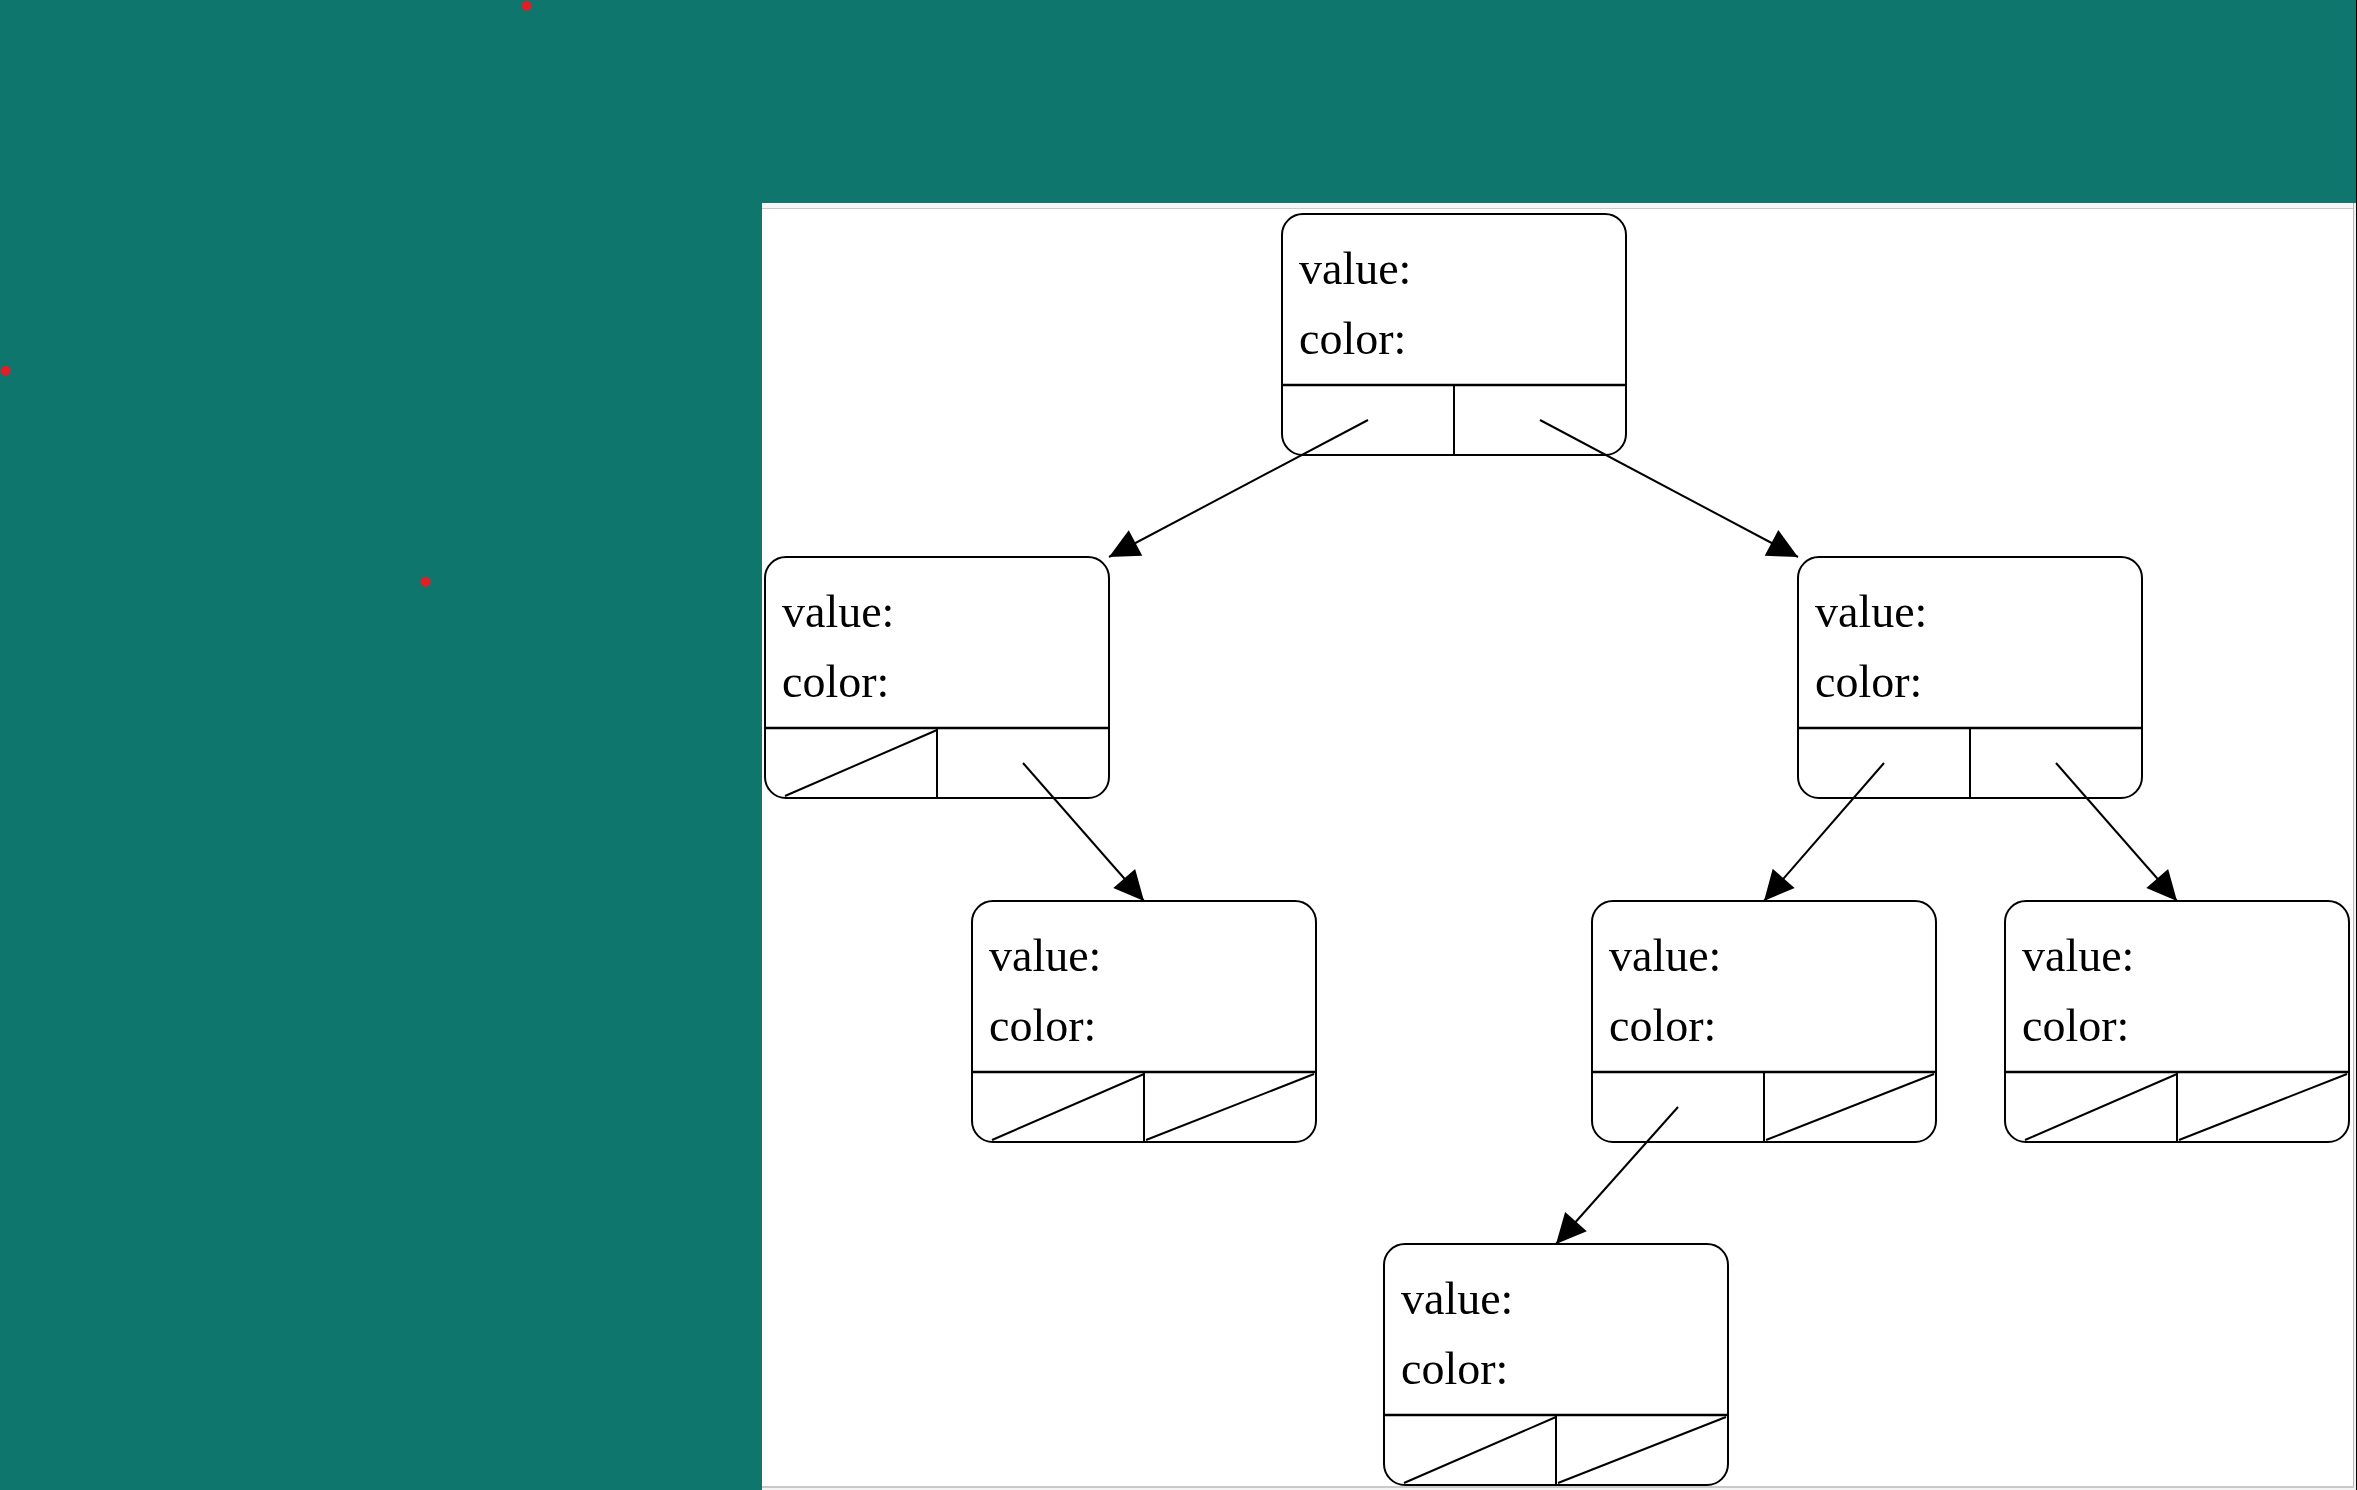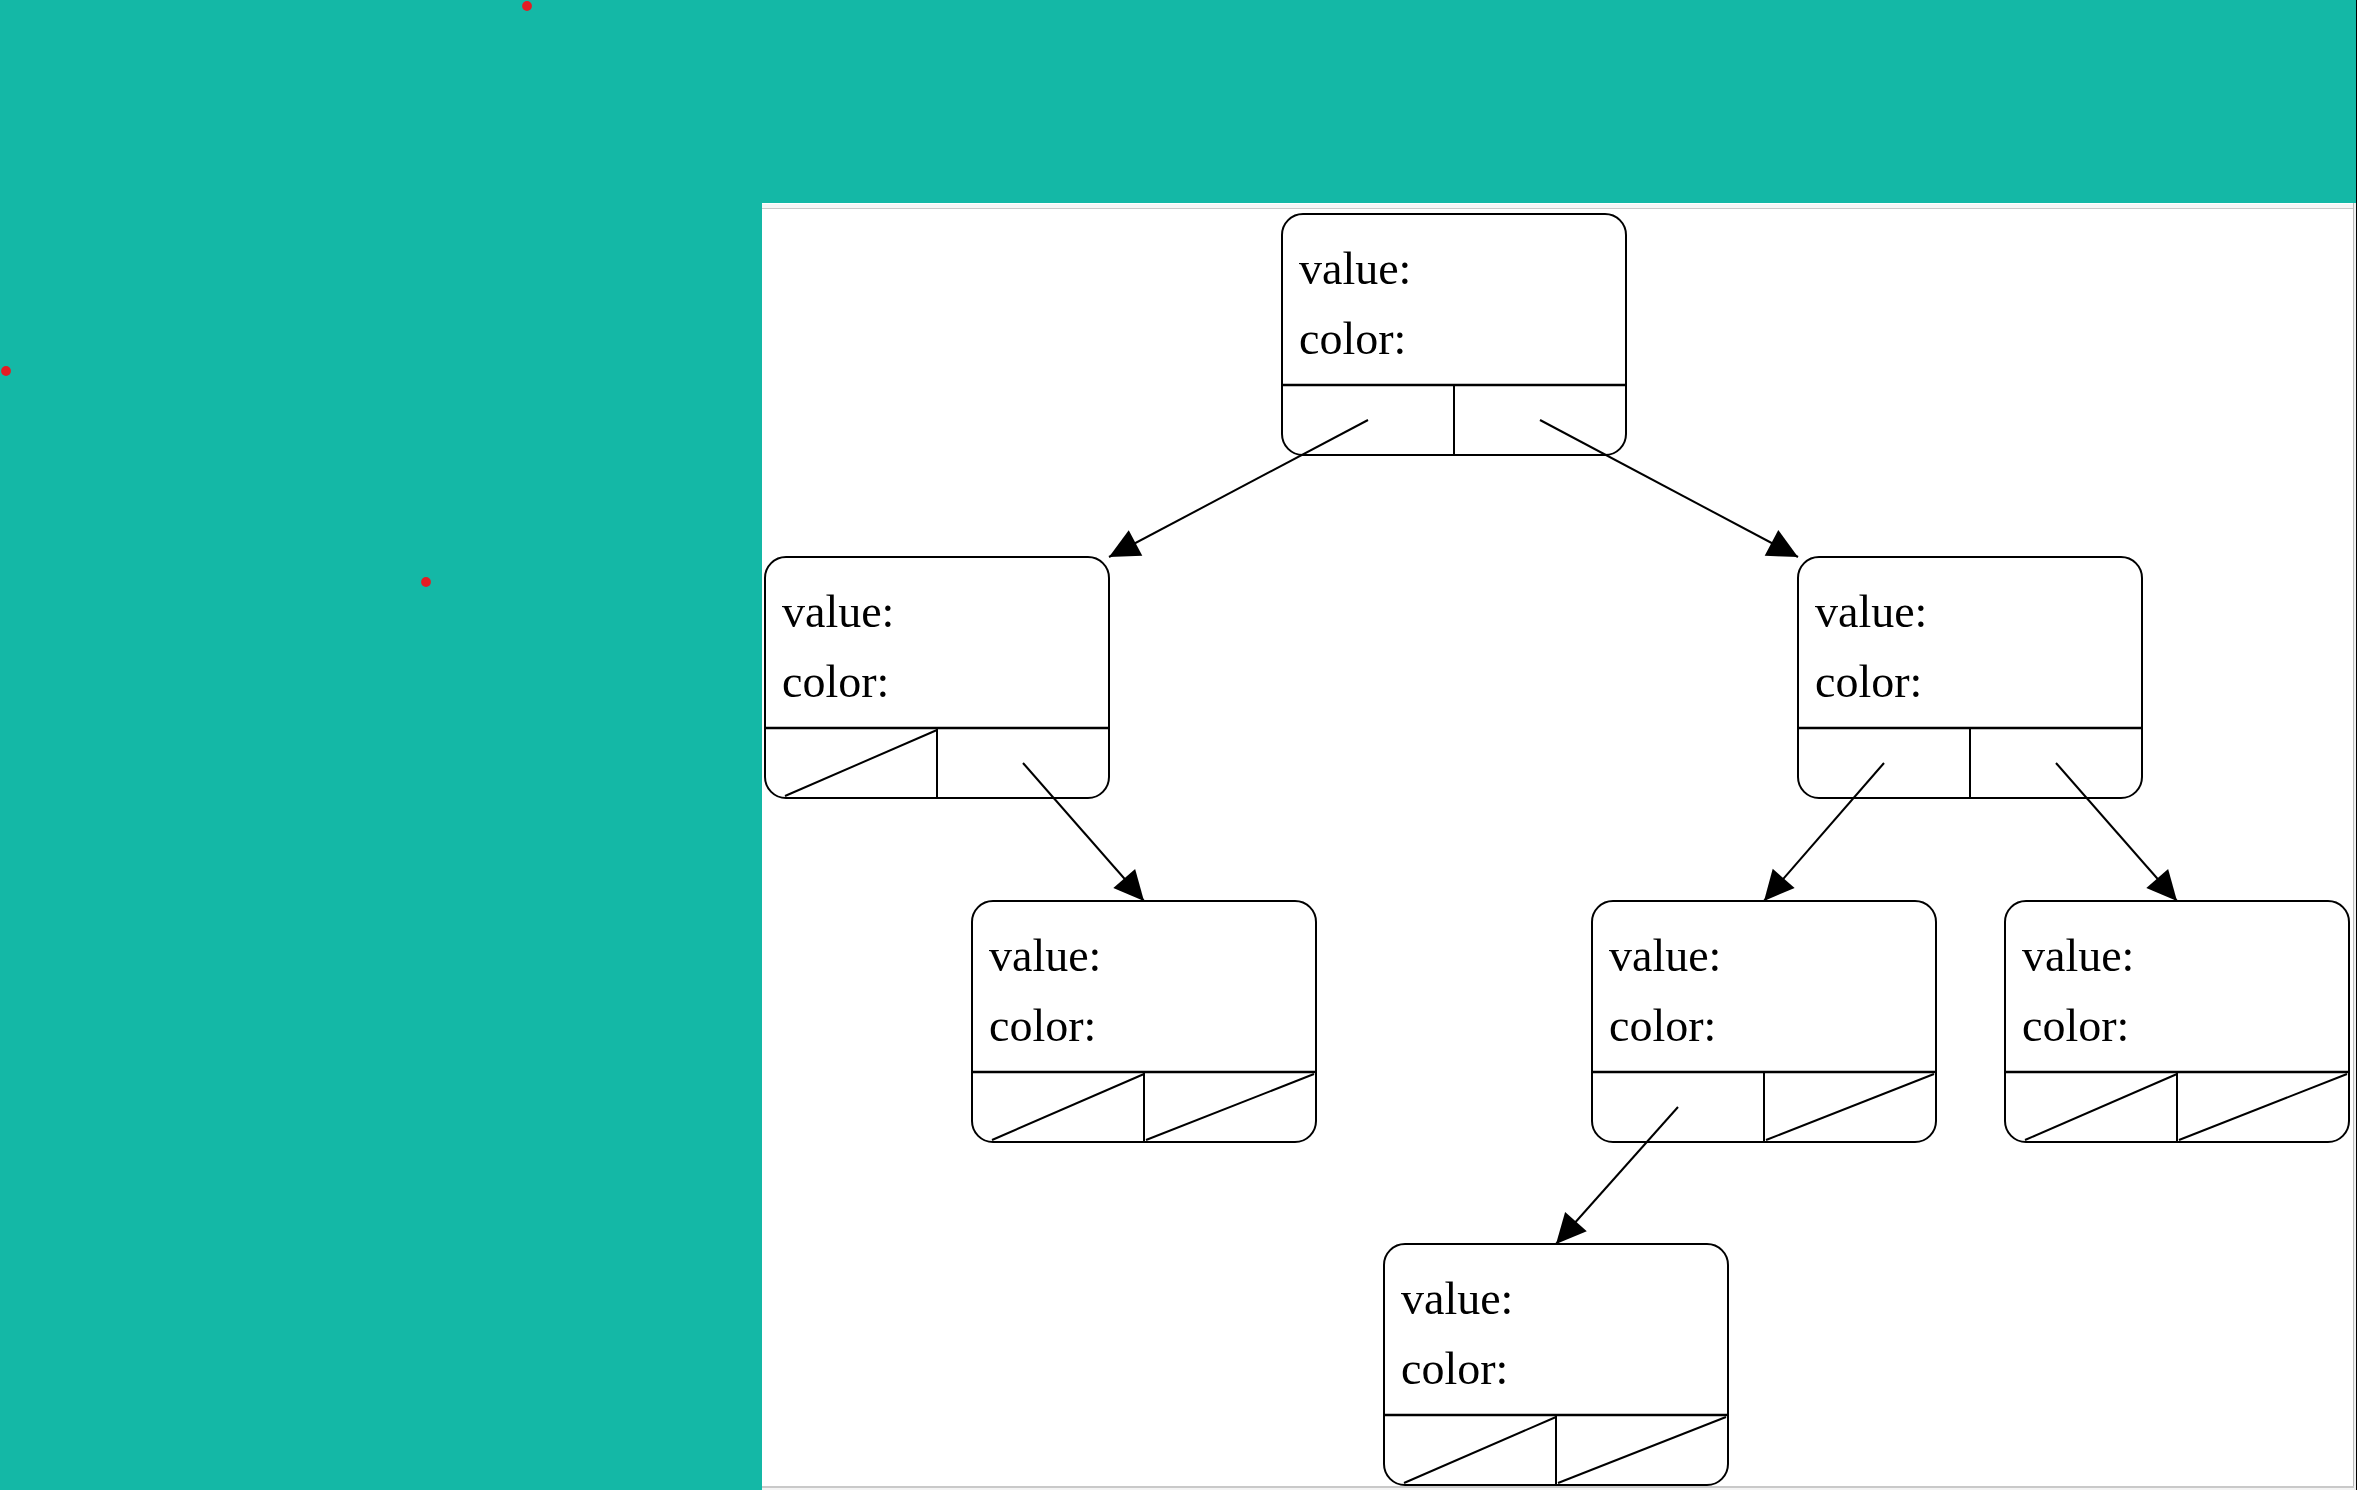--- a/index.html
+++ b/index.html
@@ -1,16 +1,16 @@
 <!DOCTYPE html>
 <html><head>
 <meta charset="utf-8">
 <style>
   html,body{margin:0;padding:0;background:#000;}
-  #stage{position:relative;width:2357px;height:1490px;background:#14b8a6;overflow:hidden;}
+  #stage{position:relative;width:2357px;height:1490px;background:#0f766e;overflow:hidden;}
   #panel{position:absolute;left:762px;top:203px;width:1591px;height:1283px;background:#fff;}
   #topband{position:absolute;left:762px;top:204px;width:1592px;height:4px;background:#f6f6f6;border-bottom:1.5px solid #c9c9c9;}
   #rightline{position:absolute;left:2352.5px;top:203px;width:1.5px;height:1287px;background:#b9b9b9;}
   #rightpale{position:absolute;left:2354px;top:203px;width:2px;height:1287px;background:#f0f0f0;}
   #rightblack{position:absolute;left:2356px;top:0px;width:1px;height:1490px;background:#000;}
   #botline{position:absolute;left:762px;top:1486px;width:1592px;height:1.5px;background:#c9c9c9;}
   #botpale{position:absolute;left:762px;top:1488px;width:1592px;height:2px;background:#f4f4f4;}
   svg{position:absolute;left:0;top:0;filter:blur(0.6px);}
 </style>
 </head>

